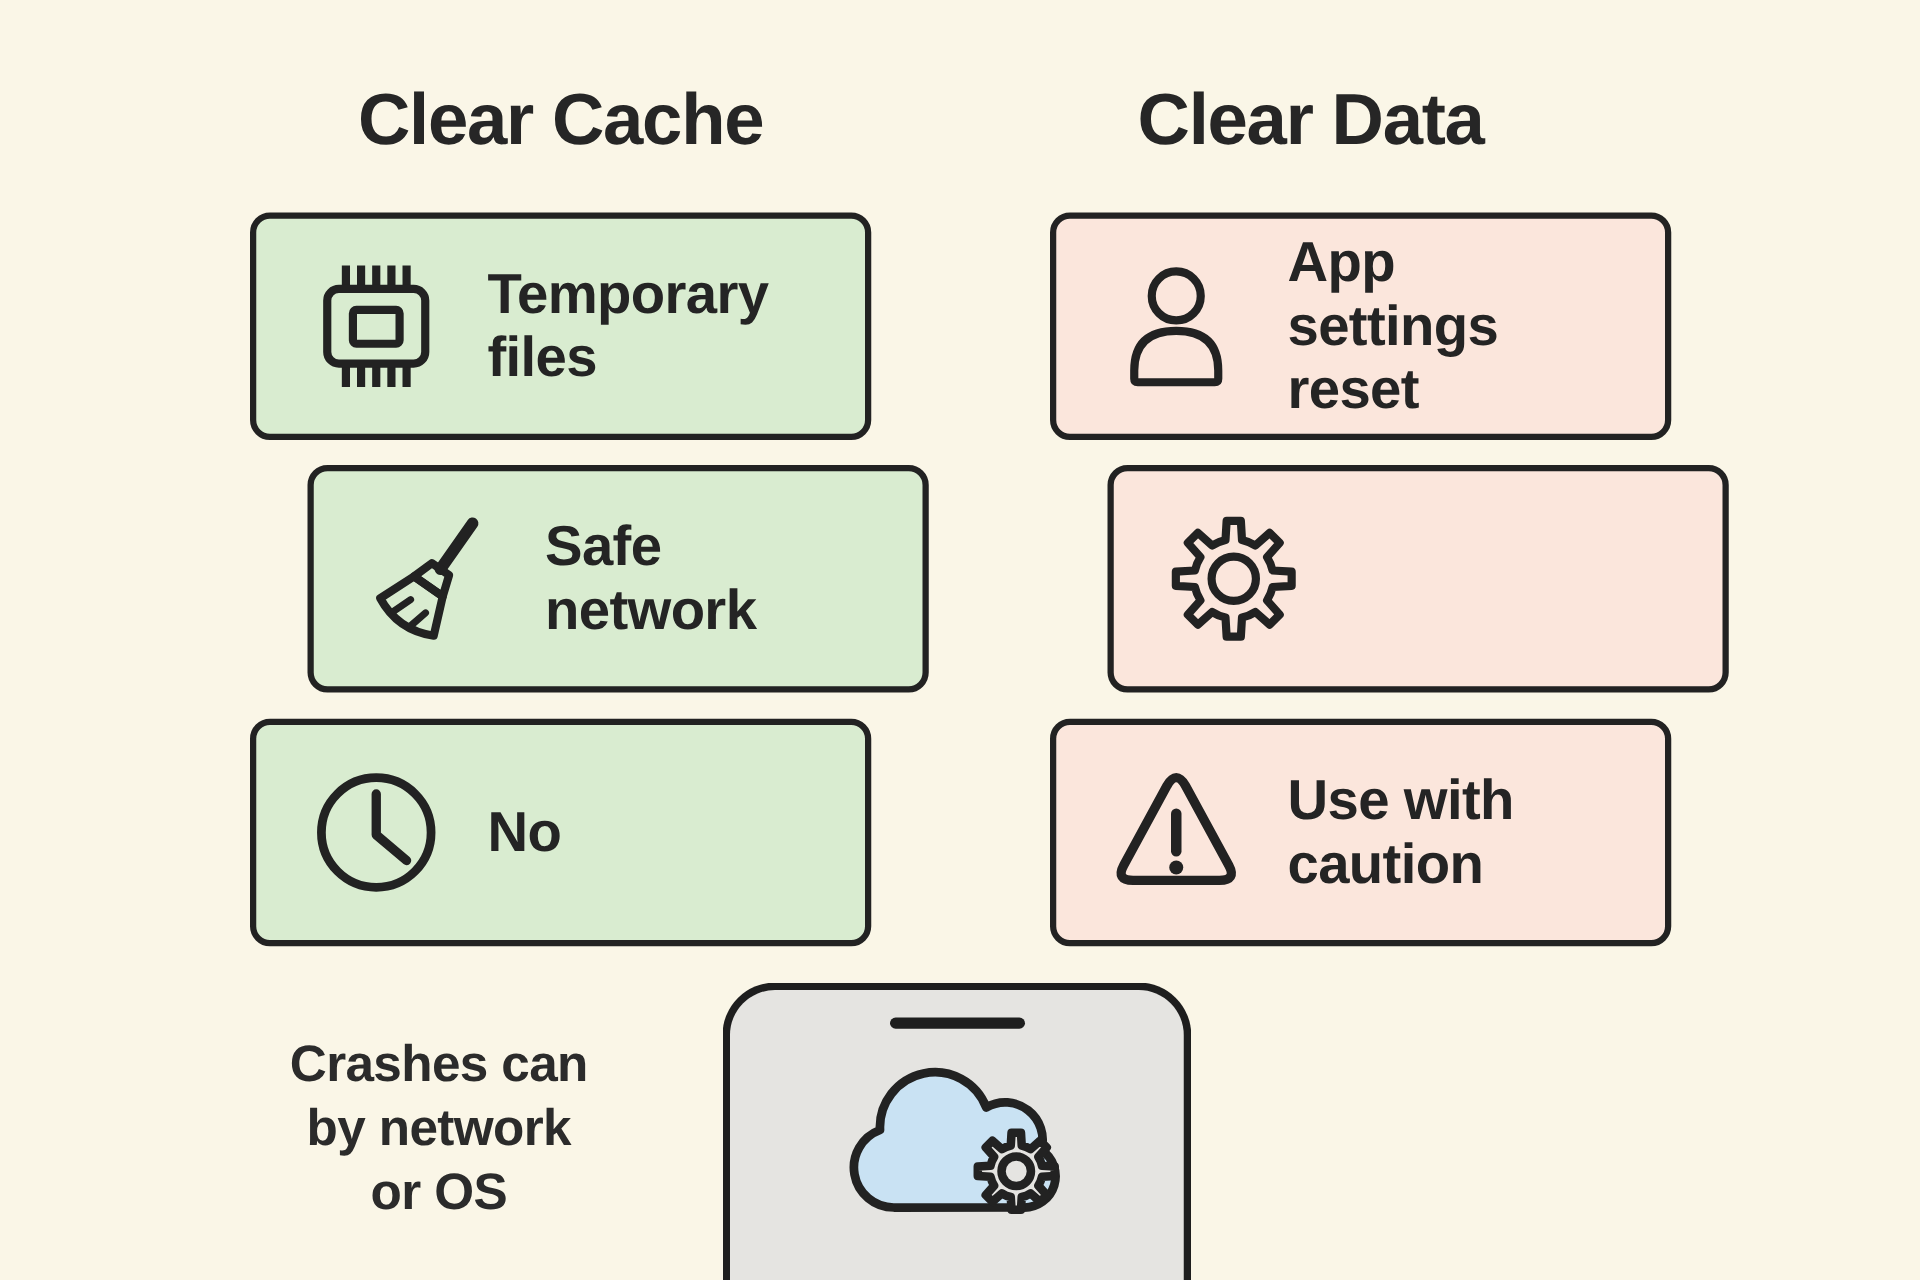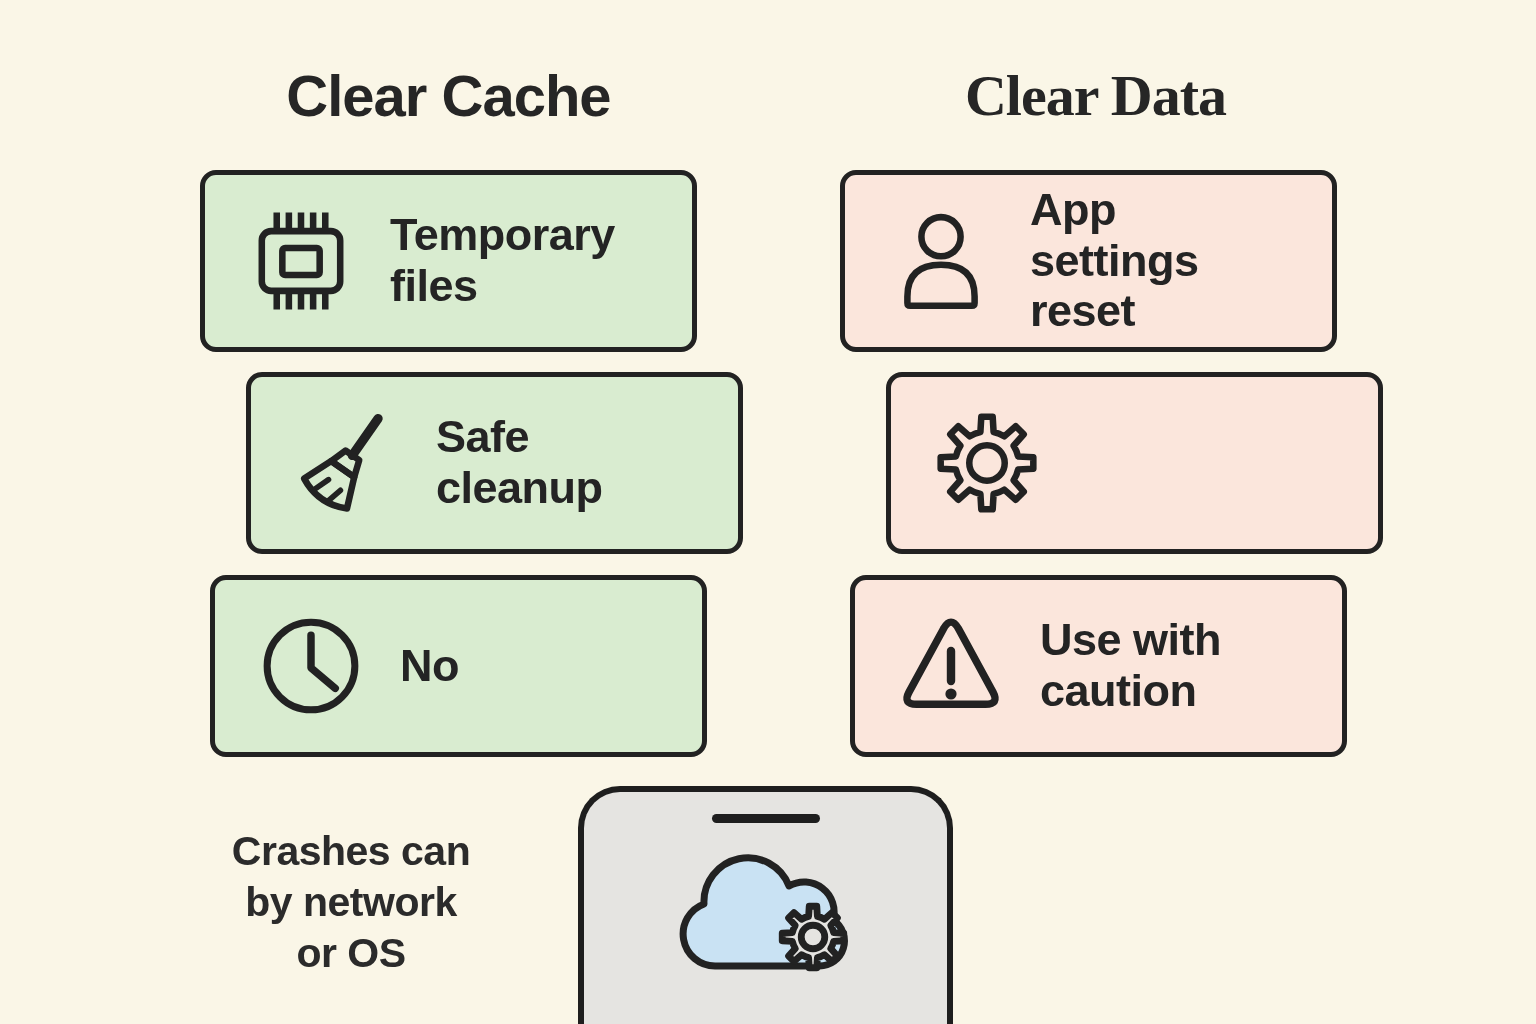--- a/index.html
+++ b/index.html
@@ -15,31 +15,31 @@
   .canvas{
     position:relative; width:1440px; height:1024px;
     background:var(--bg); overflow:hidden;
   }
   .col-title{
     position:absolute; top:62px; margin:0; width:497px;
     text-align:center; font-size:58px; font-weight:bold;
     letter-spacing:-1px; color:#262626;
   }
   .col-title.left{left:200px;}
-  .col-title.right{left:847px;font-family:Liberation Serif, serif;}
+  .col-title.right{left:800px;}
   .card{
     position:absolute; width:497px; height:182px; box-sizing:border-box;
     border:5px solid var(--ink); border-radius:16px;
     display:flex; align-items:center; padding:0 18px 0 40px;
   }
   .card.green{background:var(--green);}
   .card.pink{background:var(--pink);}
   .col-left{left:200px;}
   .col-right{left:840px;}
-  .r1{top:170px;} .r2{top:372px;margin-left:46px;} .r3{top:575px;margin-left:10px;}
+  .r1{top:170px;} .r2{top:372px;margin-left:46px;} .r3{top:575px;}
   .icon{
     width:112px; height:120px; flex:0 0 112px;
     display:flex; align-items:center; justify-content:center;
   }
   .icon svg{overflow:visible; display:block;}
   .card-label{
     margin-left:33px; font-size:45px; font-weight:bold;
     color:#242424; line-height:1.13; letter-spacing:-0.5px;
   }
   .note{
@@ -87,21 +87,21 @@
         <g transform="rotate(35 60 60)">
           <path d="M60,2 L60,50" stroke-width="10" stroke-linecap="round"></path>
           <path d="M51,50 L69,50 L75,68 L45,68 Z" stroke-width="7" stroke-linejoin="round"></path>
           <path d="M45,68 L75,68 L88,100 Q60,114 32,100 Z" stroke-width="7" stroke-linejoin="round"></path>
           <path d="M48,102 L54,86 M67,104 L71,88" stroke-width="6" stroke-linecap="round"></path>
         </g>
       </svg>
     </span>
     <span class="card-label">
       <span>Safe</span><br>
-      <span>cleanup</span>
+      <span>network</span>
     </span>
   </div>
 
   <div class="card green col-left r3">
     <span class="icon">
       <svg width="112" height="112" viewBox="0 0 120 120" fill="none" stroke="#222">
         <circle cx="60" cy="60" r="47" stroke-width="7.5"></circle>
         <path d="M60,27 L60,62 L86,84" stroke-width="8" stroke-linecap="round" stroke-linejoin="round"></path>
       </svg>
     </span>

